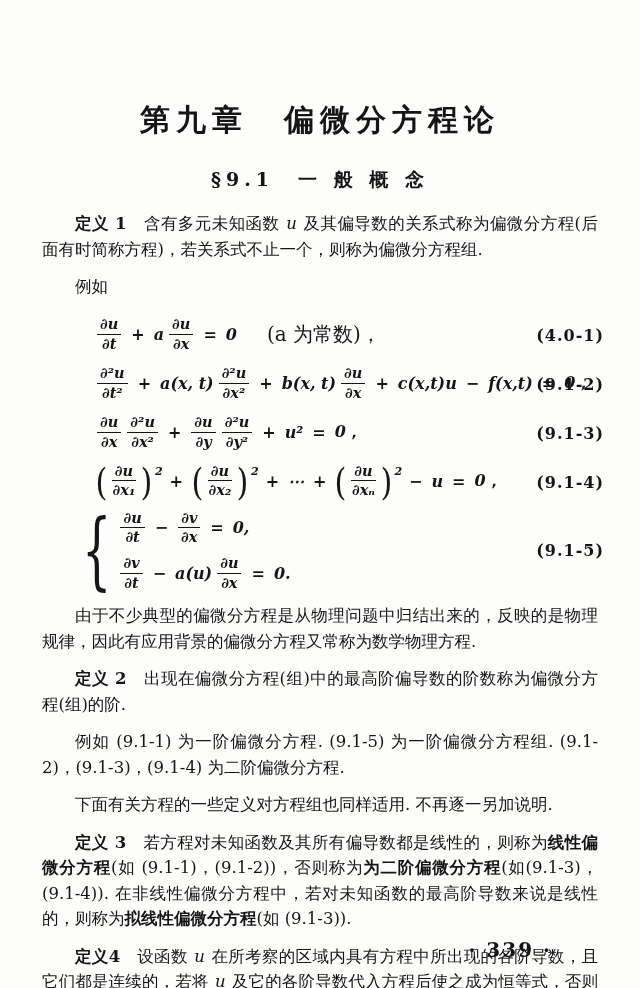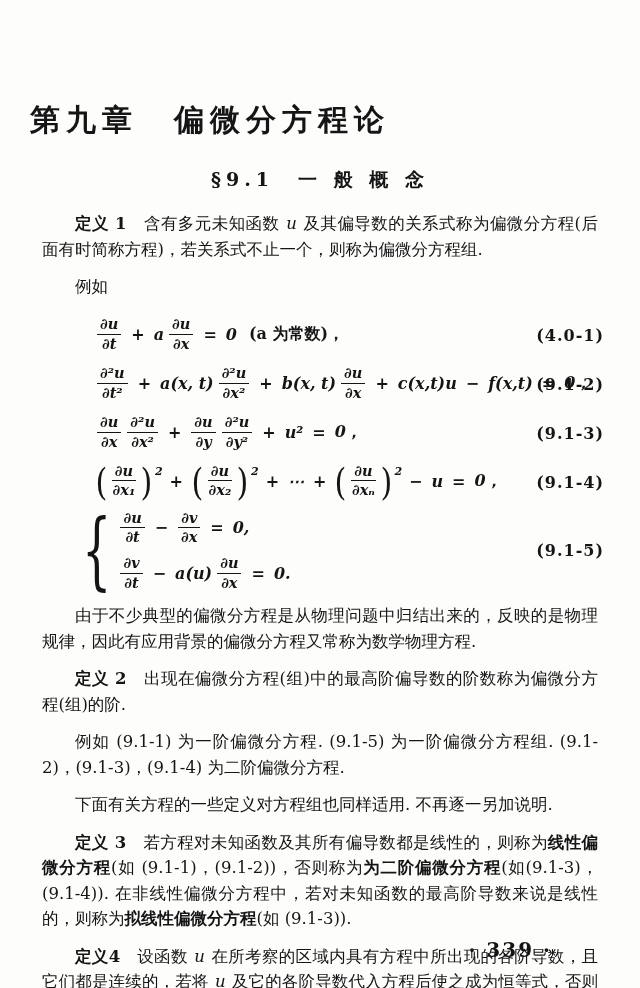--- a/index.html
+++ b/index.html
@@ -8,21 +8,21 @@
     background:#ffffff;color:#151515;
     font-family:"DejaVu Serif", serif;
   }
   .sheet{
     position:relative;box-sizing:border-box;
     width:640px;height:988px;
     padding:100px 30px 0 30px;
     background:#fdfdfc;
   }
   .chapter{
-    margin:0;text-align:left;
+    margin:0;text-align:center;
     font-size:30px;font-weight:700;letter-spacing:6px;
   }
   .section{
     margin:26px 0 0 0;text-align:center;
     font-size:19px;font-weight:700;letter-spacing:5px;
   }
   main{display:block;margin-top:18px}
   .para{
     margin:12px;font-size:16.5px;line-height:25.5px;
     text-align:justify;text-indent:2em;
@@ -41,21 +41,21 @@
     font-style:normal;font-weight:700;font-size:16px;letter-spacing:1px;
   }
   .frac{
     display:inline-flex;flex-direction:column;align-items:center;
     font-style:italic;font-size:14.5px;line-height:1.15;margin:0 3px;
   }
   .frac .num{border-bottom:1.5px solid #151515;padding:0 3px 1px 3px}
   .frac .den{padding-top:1px}
   .mop{margin:0 7px;font-style:normal}
   .mt{font-style:italic;margin:0 2px}
-  .mnote{margin-left:10px;font-style:normal;font-weight:700;font-size:16px}
+  .mnote{margin-left:28px;font-style:normal;font-weight:400;font-size:20px}
   .bigp{display:inline-flex;align-items:flex-start}
   .bigp .paren{
     font-size:38px;font-weight:400;font-style:normal;line-height:1;
     transform:scaleX(.8);align-self:center;
   }
   .bigp .exp{font-size:11px;font-style:italic;margin:2px 0 0 1px}
   .eqsys{
     position:relative;display:flex;align-items:center;
     margin:5px 0 5px 40px;font-weight:700;
   }

